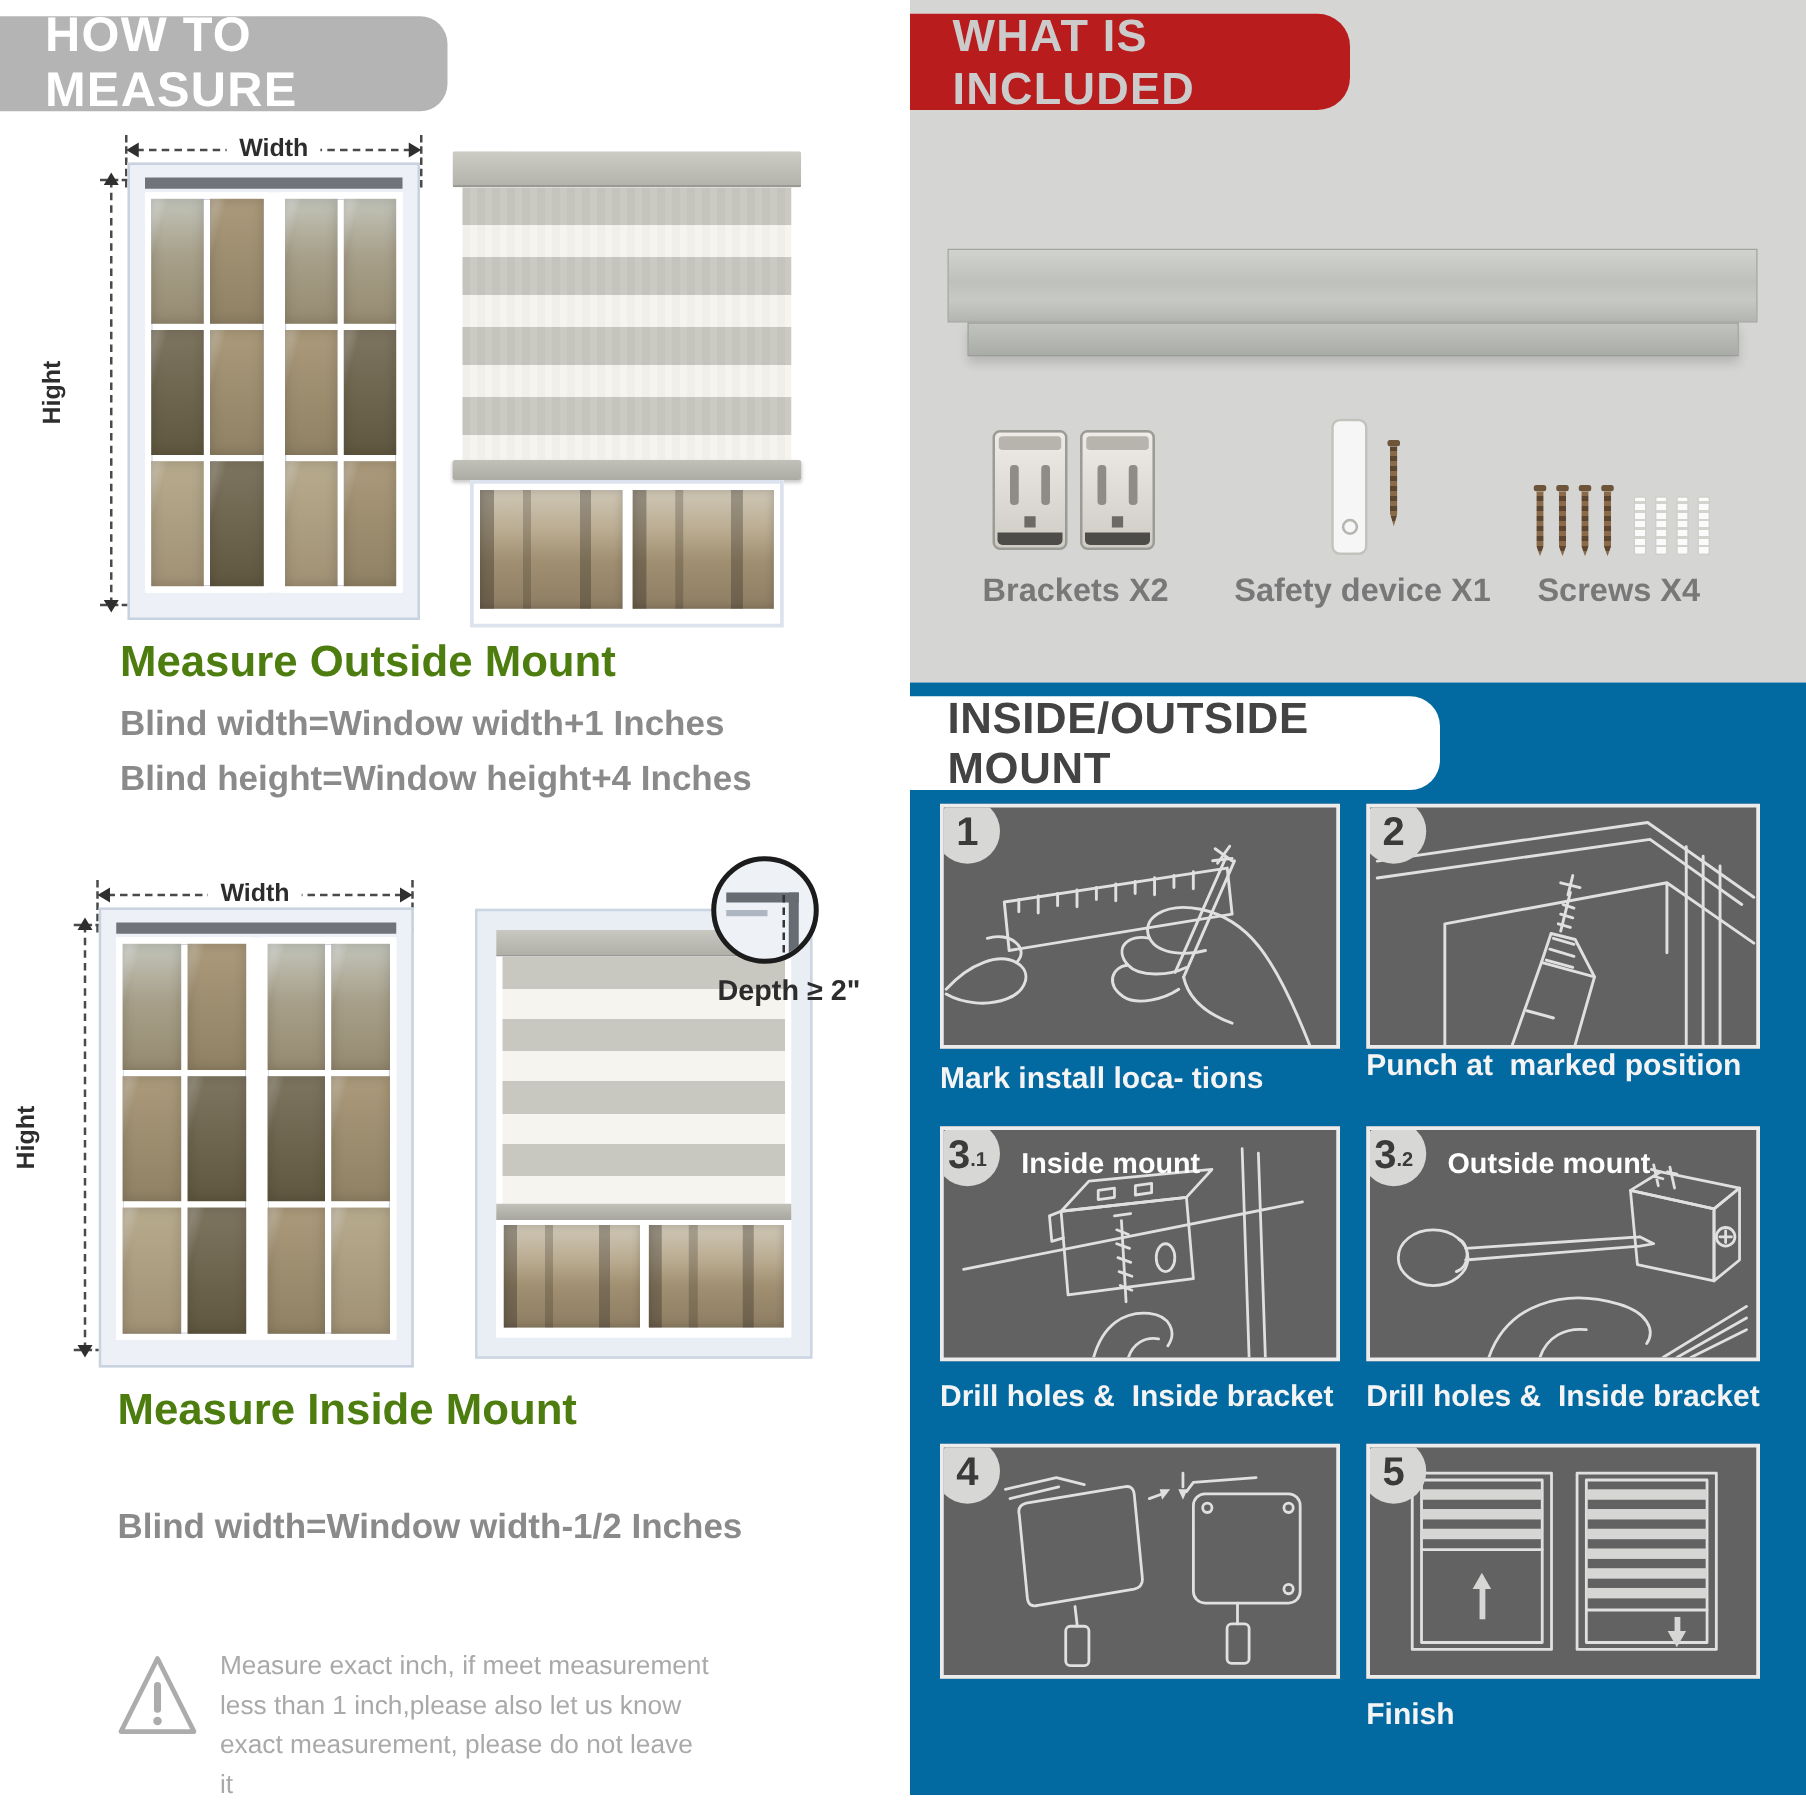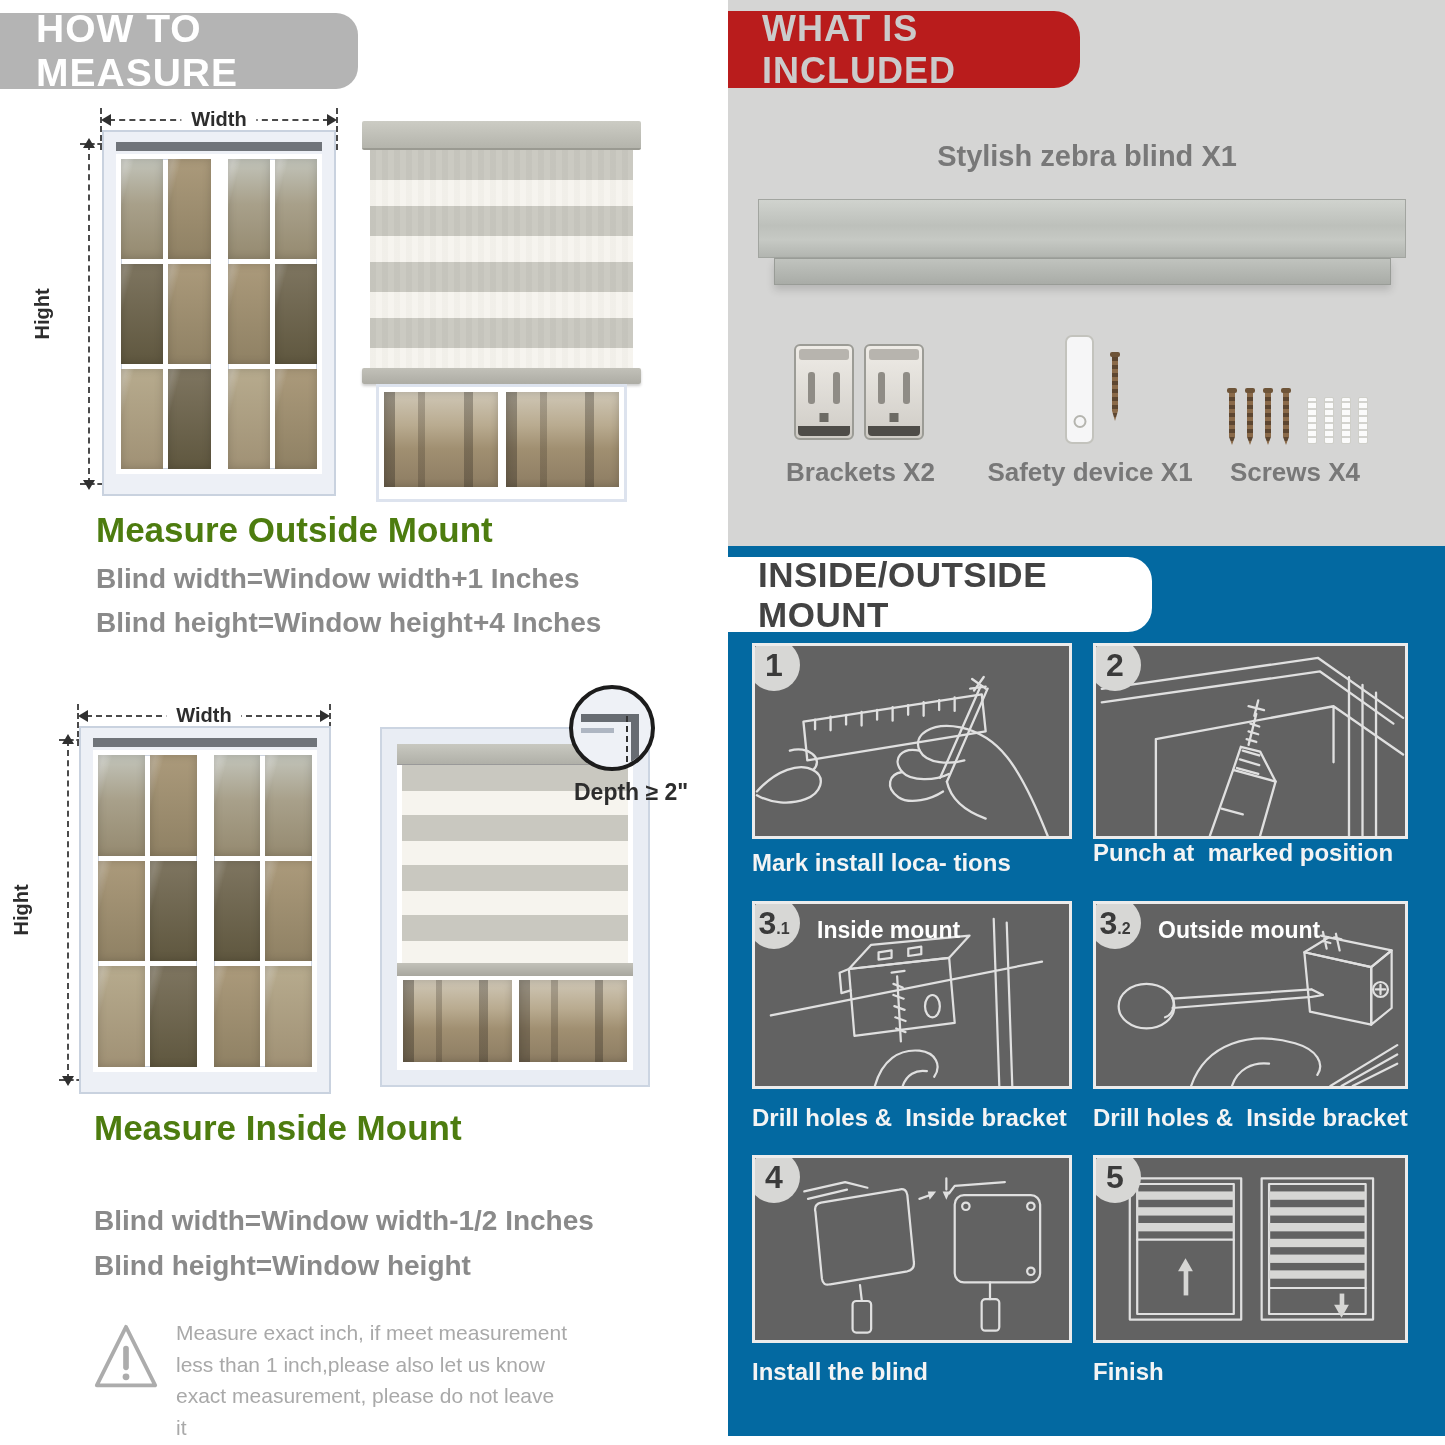--- a/index.html
+++ b/index.html
@@ -250,35 +250,33 @@
 
   <div class="abs mag" style="left:569px;top:685px;width:86px;height:86px;">
     <span class="l1"></span>
     <span class="l2"></span>
     <span class="dash"></span>
   </div>
   <div class="abs" style="left:574px;top:779px;font-size:23px;font-weight:bold;color:#2d2d2d;">Depth ≥ 2"</div>
 
   <div class="abs sec-title" style="left:94px;top:1108px;">Measure Inside Mount</div>
   <div class="abs sec-line" style="left:94px;top:1205px;">Blind width=Window width-1/2 Inches</div>
-  <div class="abs sec-line" style="left:94px;top:1250px;">Blind height=Window height</div>
 
   <div class="abs" style="left:93px;top:1320px;width:66px;height:74px;">
     <svg viewBox="0 0 70 78" width="66" height="74">
       <path d="M35 7 L66 69 L4 69 Z" fill="none" stroke="#acacac" stroke-width="4" stroke-linejoin="round"></path>
       <line x1="35" y1="30" x2="35" y2="50" stroke="#acacac" stroke-width="6" stroke-linecap="round"></line>
       <circle cx="35" cy="60" r="3.6" fill="#acacac"></circle>
     </svg>
   </div>
   <div class="abs warn-text" style="left:176px;top:1317px;width:392px;">Measure exact inch, if meet measurement less than 1 inch,please also let us know exact measurement, please do not leave it</div>
 
   <div class="abs panel-light">
     <div class="abs hdr-included">WHAT IS INCLUDED</div>
 
-    <div class="abs product-label" style="left:104px;top:140px;width:510px;">Stylish zebra blind X1</div>
 
     <div class="abs bar-main" style="left:30px;top:199px;width:648px;height:59px;"></div>
     <div class="abs bar-lip" style="left:46px;top:258px;width:617px;height:27px;"></div>
 
     <div class="bracket-img" style="left:66px;top:344px;">
       <span class="top"></span>
         <span class="slot1"></span>
         <span class="slot2"></span>
         <span class="sq"></span>
         <span class="base"></span>
@@ -445,21 +443,20 @@
             <path d="M200 38 L206 30 L260 26"></path>
             <path d="M197 22 l0 12"></path>
             <path d="M244 134 L244 152"></path>
             <rect x="235" y="152" width="19" height="34" rx="4"></rect>
           </g>
           <path d="M186 36 l-7 9 l-2 -9 Z" fill="#e0e0e0"></path>
           <path d="M193 36 l4 9 l4 -9 Z" fill="#e0e0e0"></path>
         </svg>
       </div>
     </div>
-    <div class="step-caption" style="left:24px;top:812px;width:320px;">Install the blind</div>
 
     <div class="step-panel" style="left:365px;top:609px;width:315px;height:188px;">
       <div class="step-badge">
         <span>5</span>
         </div>
       <div class="step-art">
         <svg viewBox="0 0 320 196">
           <g class="lineart">
             <rect x="30" y="22" width="120" height="152"></rect>
             <rect x="38" y="28" width="104" height="140"></rect>

